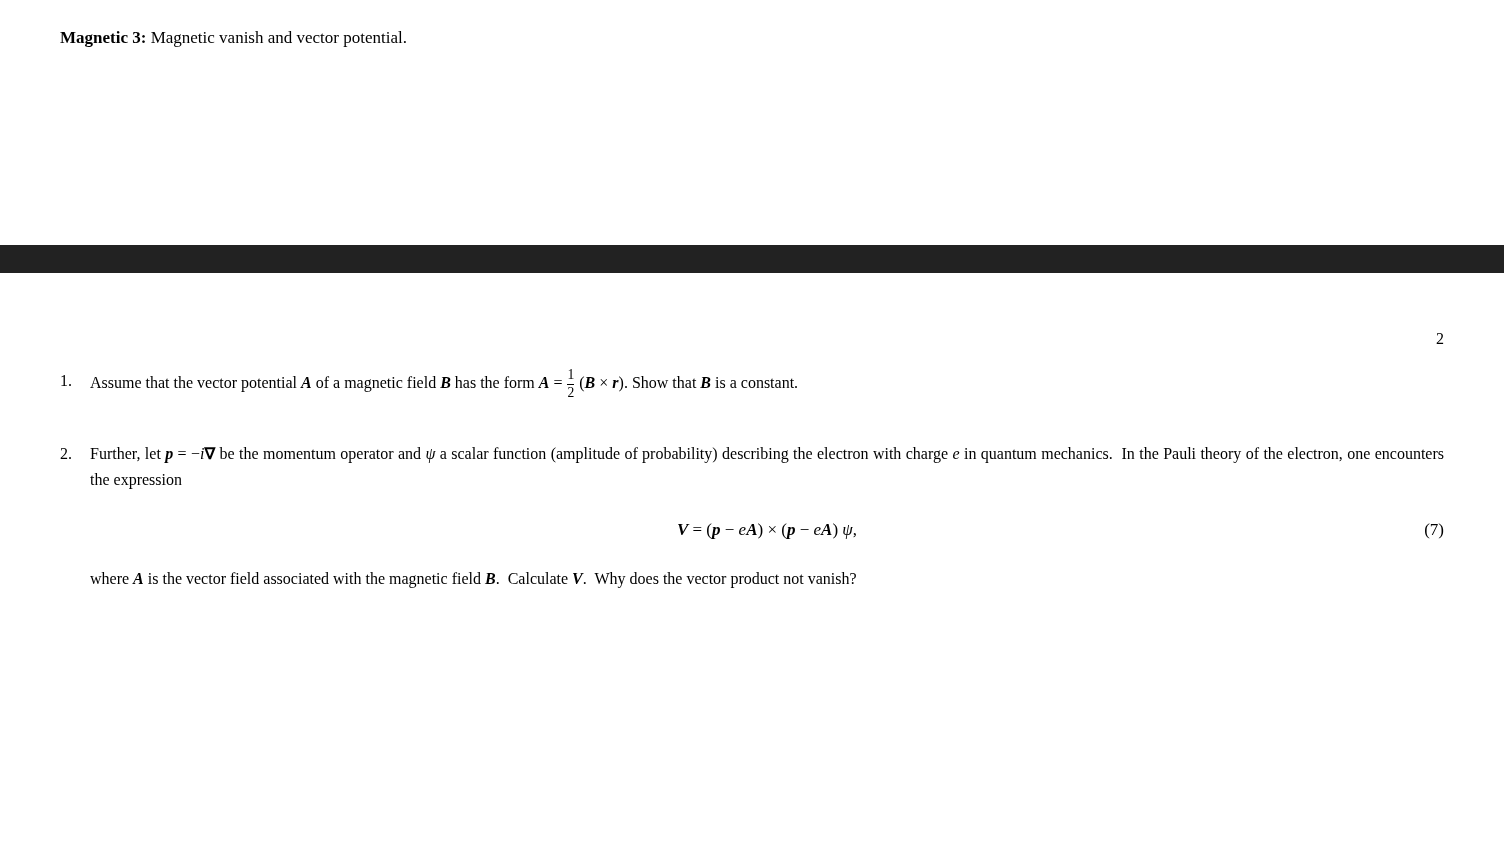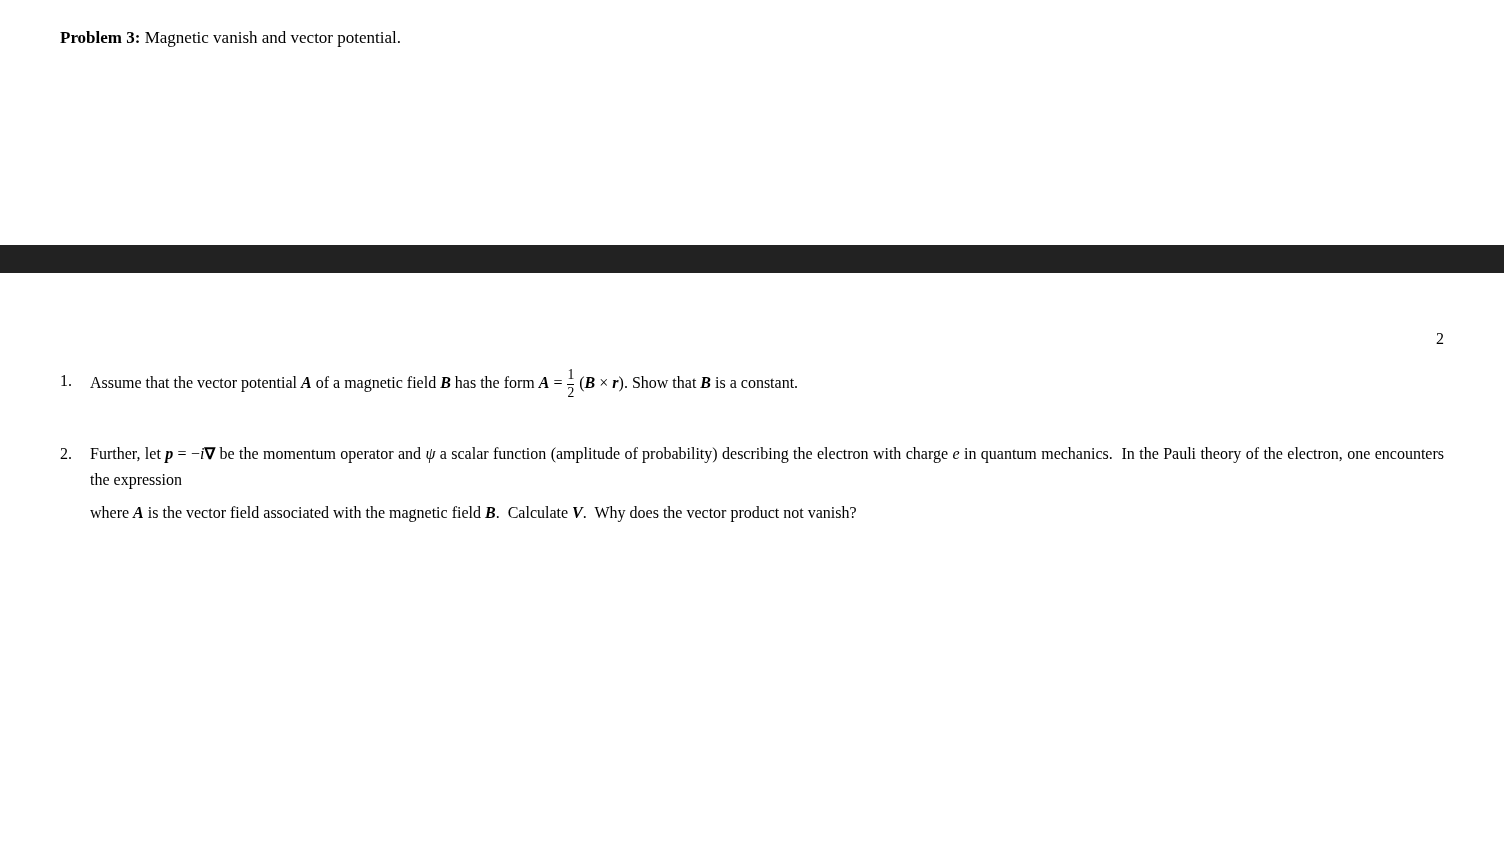--- a/index.html
+++ b/index.html
@@ -127,21 +127,21 @@
 
     .nabla {
       font-weight: bold;
     }
   </style>
 </head>
 <body>
 
 <div class="page-top">
   <div class="problem-title">
-    <span>Problem 3:</span>
+    <span>Magnetic 3:</span>
     <span class="normal">Magnetic vanish and vector potential.</span>
   </div>
 </div>
 
 <div class="dark-bar"></div>
 
 <div class="page-number">2</div>
 
 <div class="content-area">
   <ol class="problem-list">
@@ -161,20 +161,29 @@
     </li>
 
     <li class="problem-item">
       <span class="item-number">2.</span>
       <div class="item-content">
         <p>
           Further, let <span class="bold-italic">p</span> = −<span class="italic">i</span><span class="nabla bold">∇</span>
           be the momentum operator and <span class="italic">ψ</span> a scalar function (amplitude of probability) describing
           the electron with charge <span class="italic">e</span> in quantum mechanics.&nbsp; In the Pauli theory of the electron, one encounters the expression
         </p>
+        <div class="math-display">
+          <span>
+            <span class="bold-italic">V</span> =
+            (<span class="bold-italic">p</span> − <span class="italic">e</span><span class="bold-italic">A</span>) ×
+            (<span class="bold-italic">p</span> − <span class="italic">e</span><span class="bold-italic">A</span>)
+            <span class="italic"> ψ</span>,
+          </span>
+          <span class="eq-number">(7)</span>
+        </div>
         <p>
           where <span class="bold-italic">A</span> is the vector field associated with the magnetic field <span class="bold-italic">B</span>.&nbsp;
           Calculate <span class="bold-italic">V</span>.&nbsp; Why does the vector product not vanish?
         </p>
       </div>
     </li>
 
   </ol>
 </div>
 

